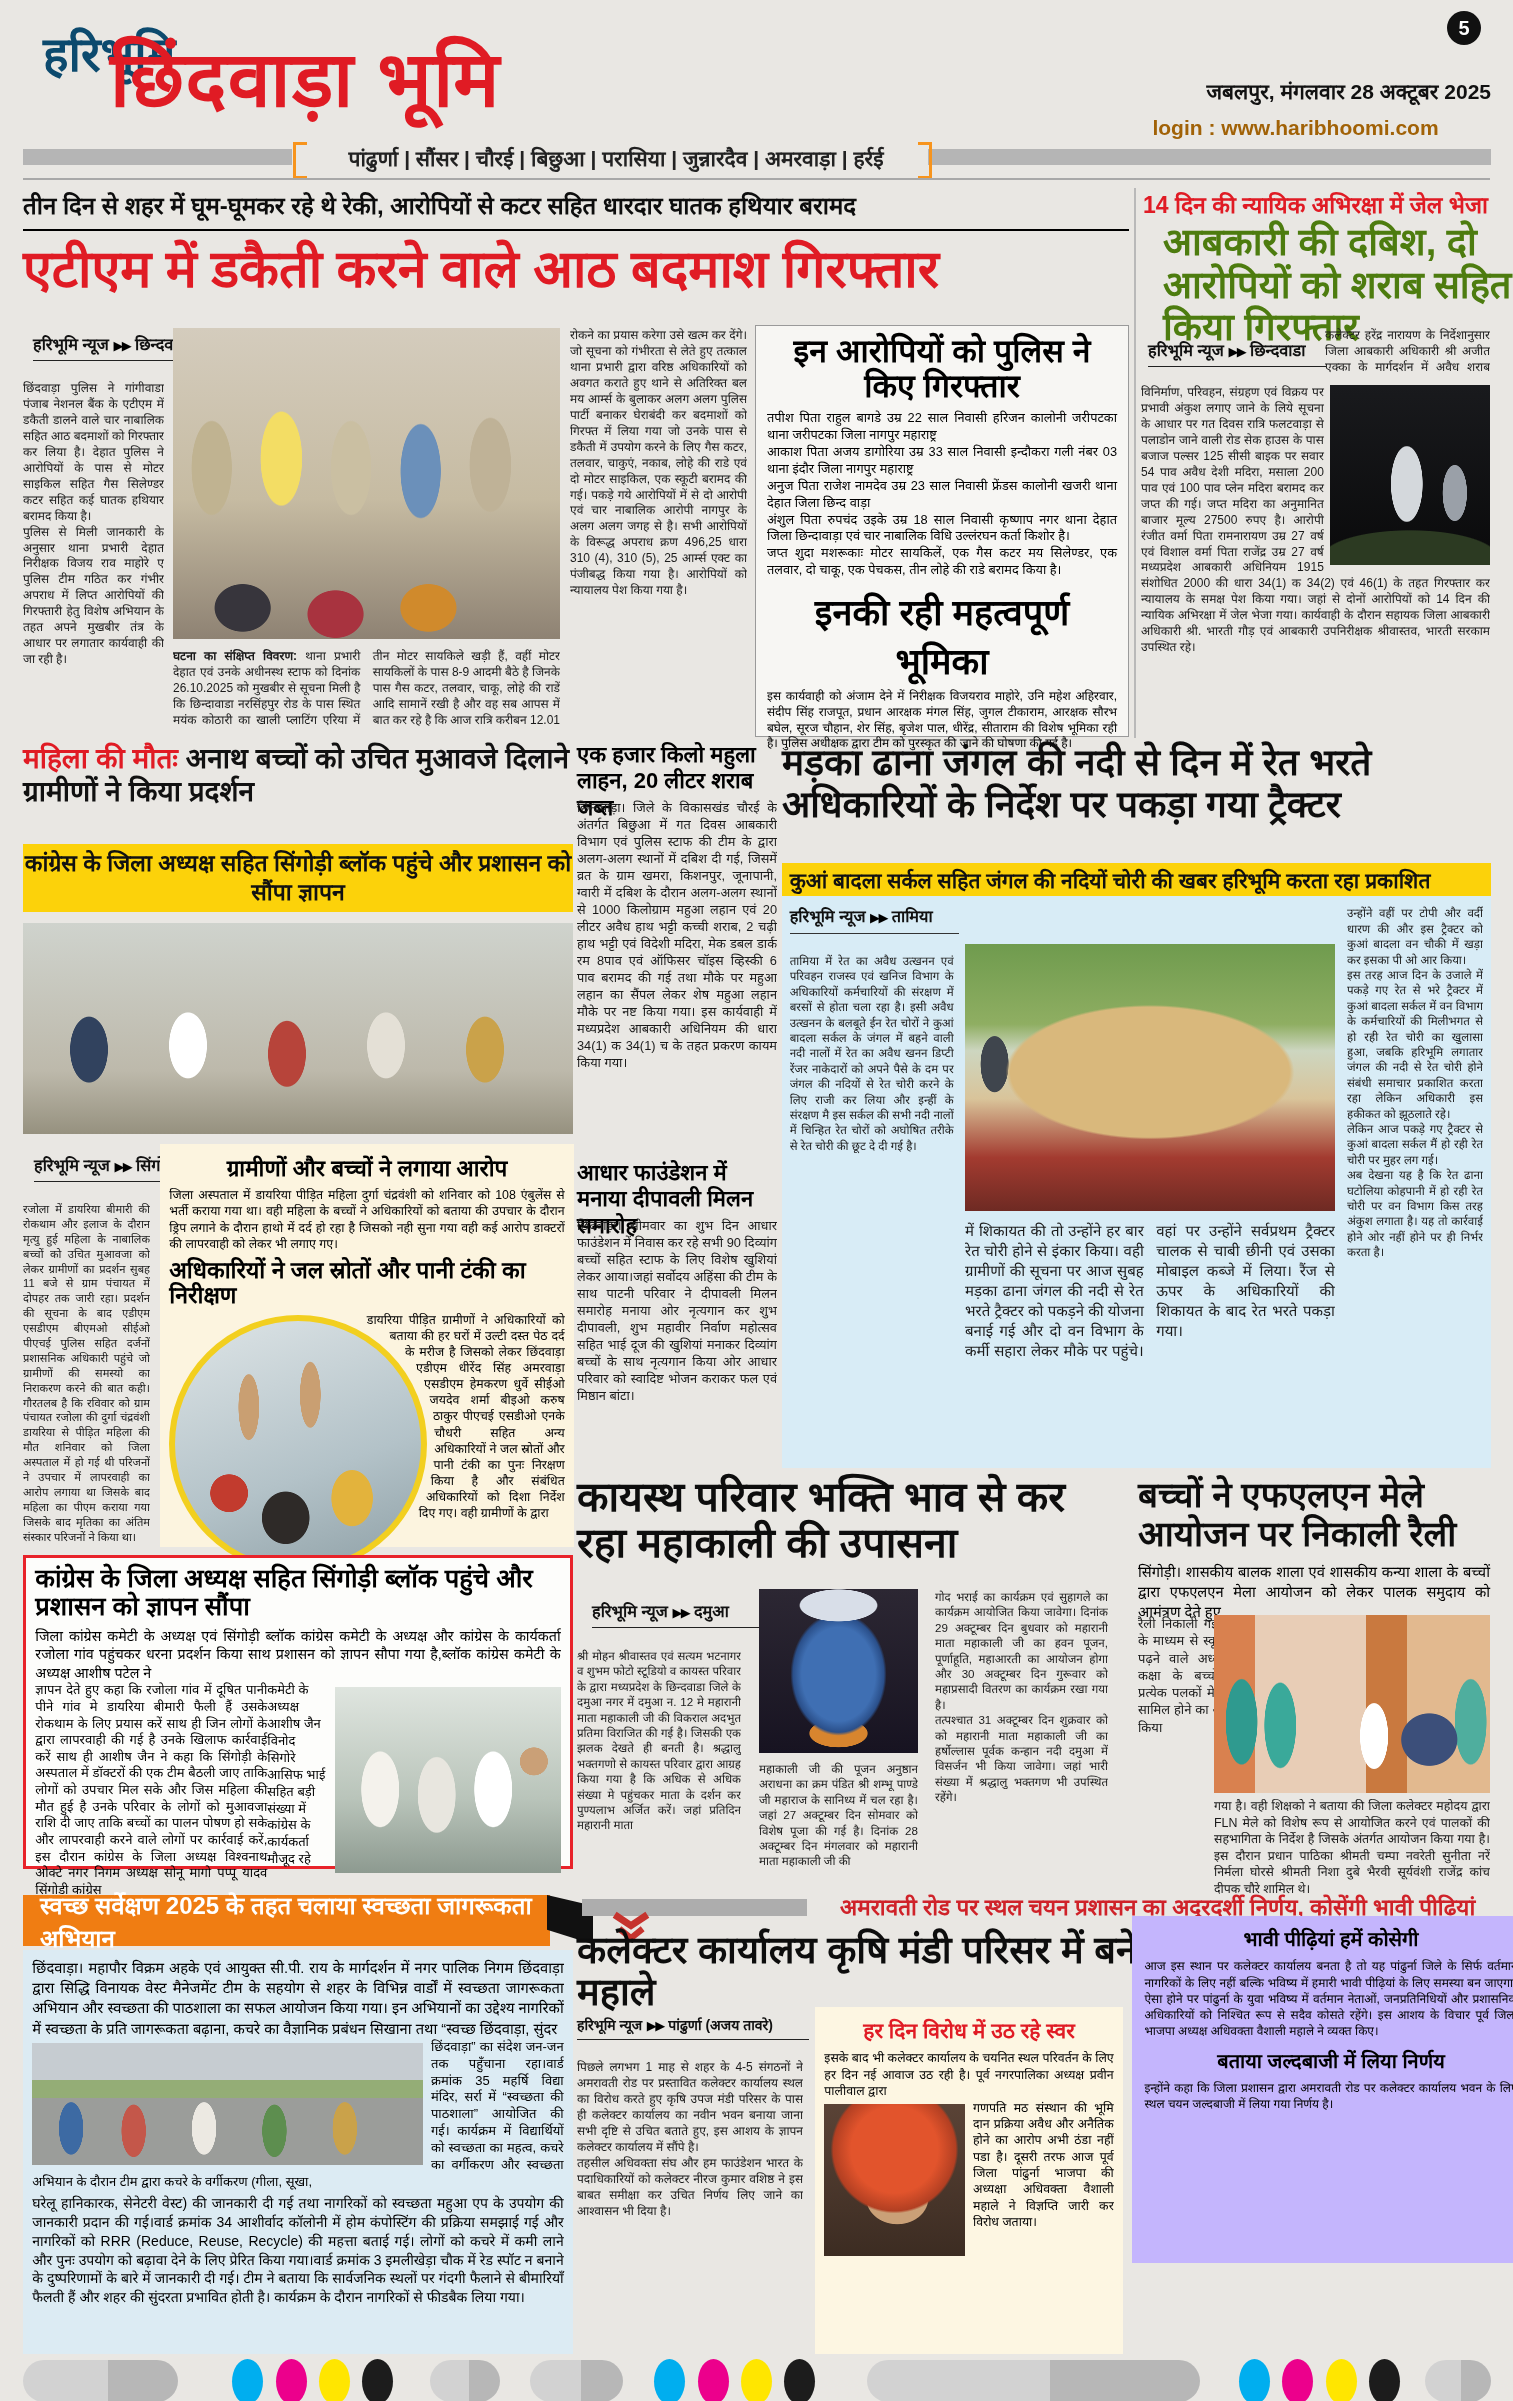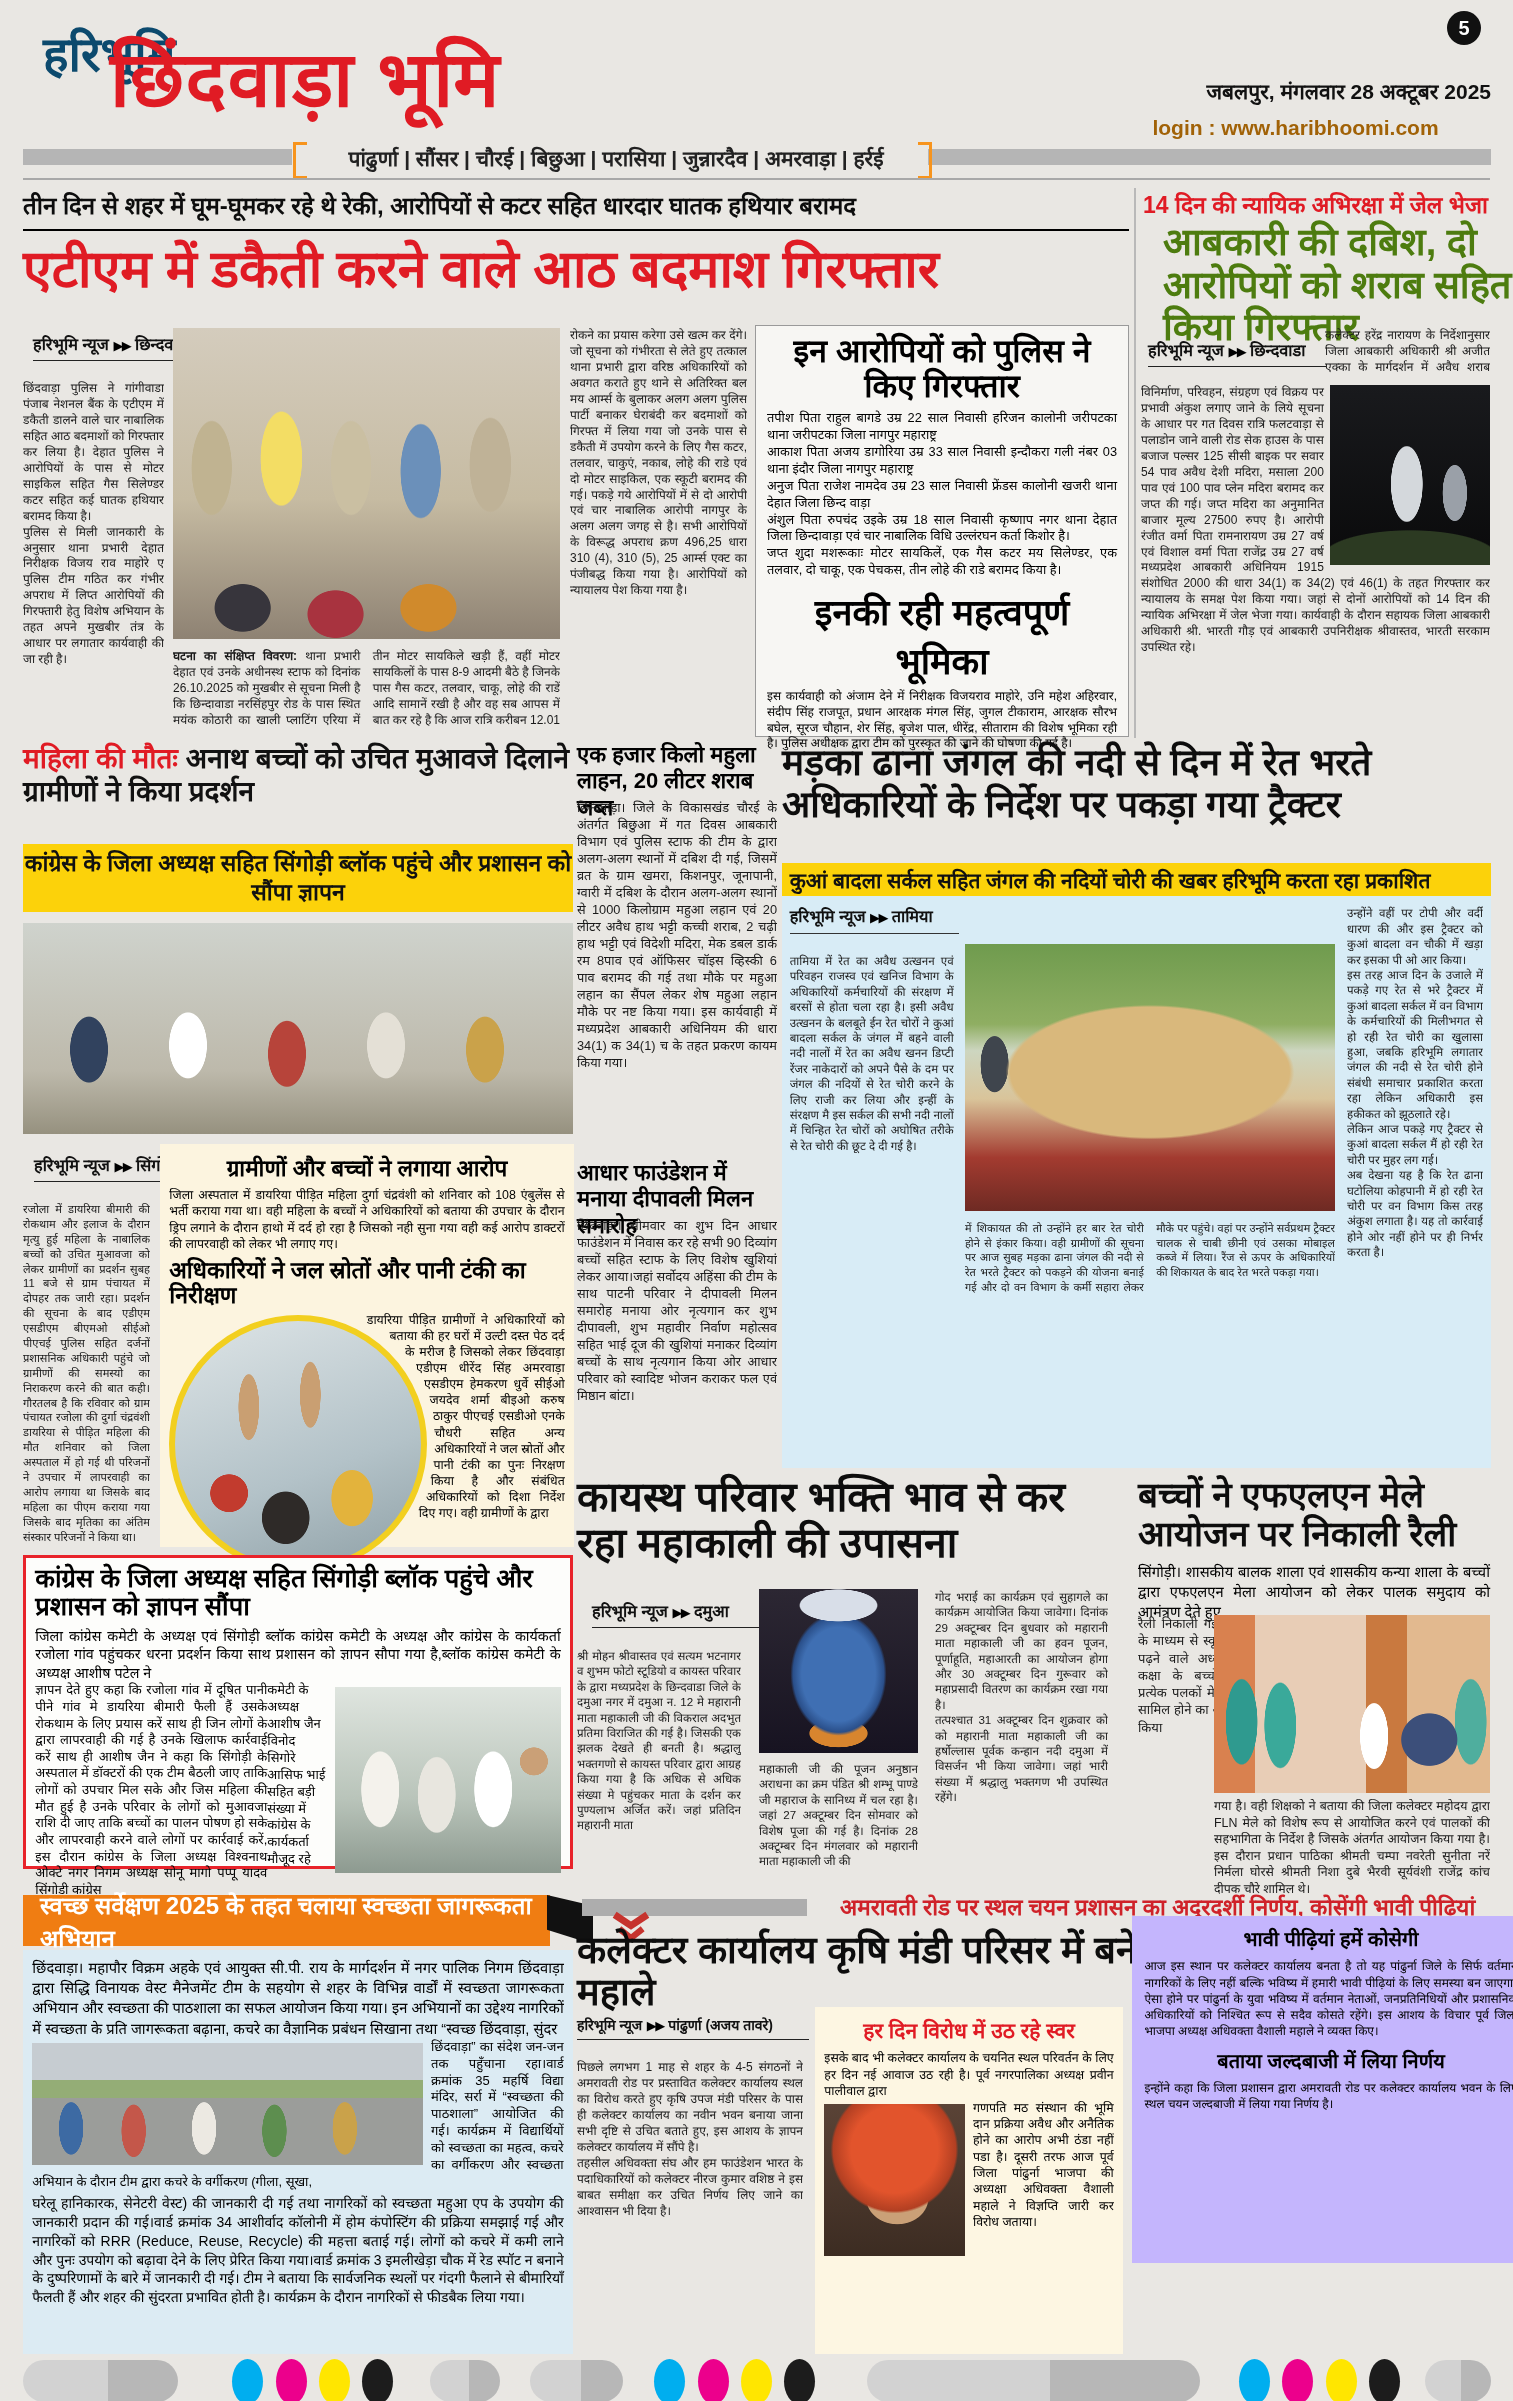--- a/index.html
+++ b/index.html
@@ -77,21 +77,21 @@
   #aadhar-h{left:577px;top:1160px;width:200px;font-size:22px;font-weight:bold;line-height:1.2;}
   #aadhar-b{left:577px;top:1217px;width:200px;height:248px;font-size:12.8px;}
   
   #tr-head{left:782px;top:742px;width:709px;font-size:37px;font-weight:bold;line-height:1.13;color:#0d0d0d;}
   #tr-sub{left:782px;top:863px;width:709px;height:33px;background:#fcd20a;display:flex;align-items:center;
     font-size:21px;font-weight:bold;padding-left:7.7px;box-sizing:border-box;color:#111;}
   #tr-panel{left:782px;top:896px;width:709px;height:572px;background:#d8ecf6;}
   #tr-byline{position:absolute;left:7.7px;top:9.3px;width:169px;border-color:#333;}
   #tr-colL{position:absolute;left:7.7px;top:57px;width:164px;height:503px;font-size:11.6px;}
   #tr-photo{position:absolute;left:183px;top:48px;width:370px;height:267px;}
-  #tr-below{position:absolute;left:183px;top:325px;width:370px;height:236px;column-count:2;column-gap:12.4px;font-size:11px;}
+  #tr-below{position:absolute;left:183px;top:325px;width:370px;height:236px;column-count:2;column-gap:12.4px;font-size:15px;}
   #tr-colR{position:absolute;left:565px;top:9.3px;width:136px;height:553px;font-size:11.6px;}
   
   #kay-head{left:577px;top:1475px;width:542px;font-size:41px;font-weight:bold;line-height:1.12;color:#0d0d0d;}
   #kay-byline{left:592px;top:1600px;width:174px;}
   #kay-c1{left:577px;top:1648px;width:164px;height:273px;font-size:11.6px;}
   #kay-photo{left:759px;top:1589px;width:159px;height:164px;}
   #kay-c2{left:759px;top:1761px;width:159px;height:160px;font-size:11.6px;}
   #kay-c3{left:935px;top:1589px;width:173px;height:331px;font-size:11.6px;}
   
   #fln-head{left:1138px;top:1475px;width:352px;font-size:35px;font-weight:bold;line-height:1.12;color:#0d0d0d;}

